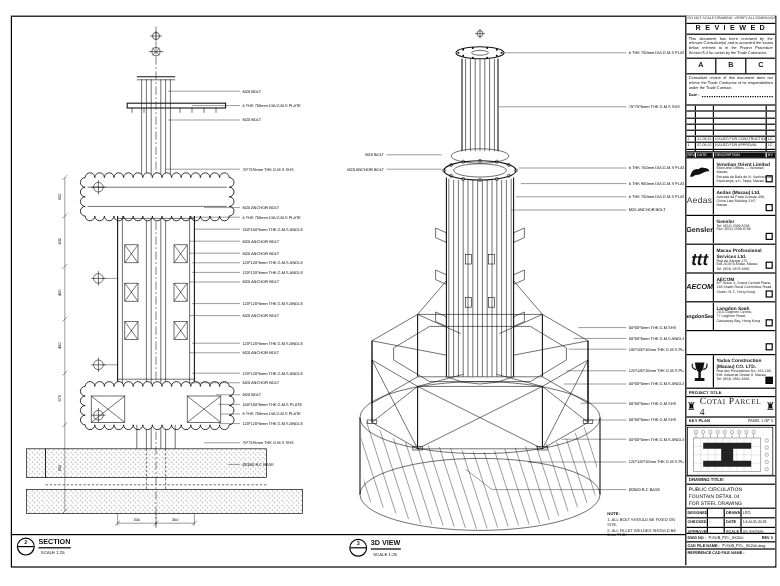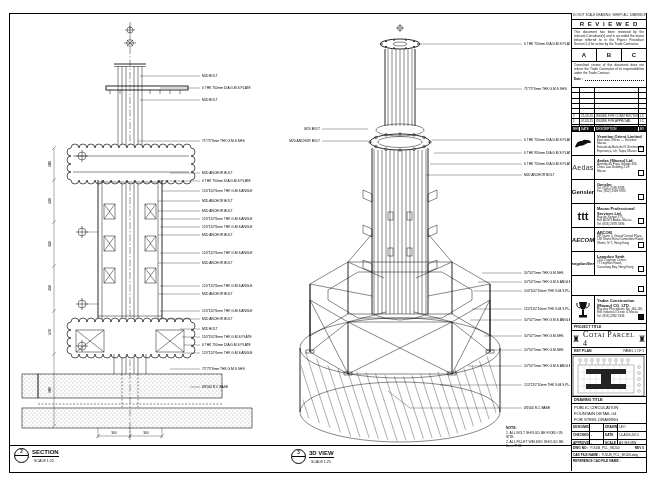--- a/index.html
+++ b/index.html
@@ -674,21 +674,21 @@
       <div class="info">
         <div class="b" style="font-size:4px;">Gensler</div>
         <div class="micro">Tel: (852) 2599 8788</div>
         <div class="micro">Fax: (852) 2599 8780</div>
         <div class="cbx"></div>
       </div>
     </div>
 
     <div class="consult">
       <div class="logo">
-        <span class="b" style="font-size:11px;">ttt</span>
+        <span class="b" style="font-size:14px;font-style:italic;">ttt</span>
       </div>
       <div class="info">
         <div class="b" style="font-size:4px;">Macau Professional Services Ltd.</div>
         <div class="micro">Rua de Xangai 175,</div>
         <div class="micro">Edf. ACM 9 Andar, Macau</div>
         <div class="micro">Tel: (853) 2878 3396</div>
         <div class="cbx"></div>
       </div>
     </div>
 

